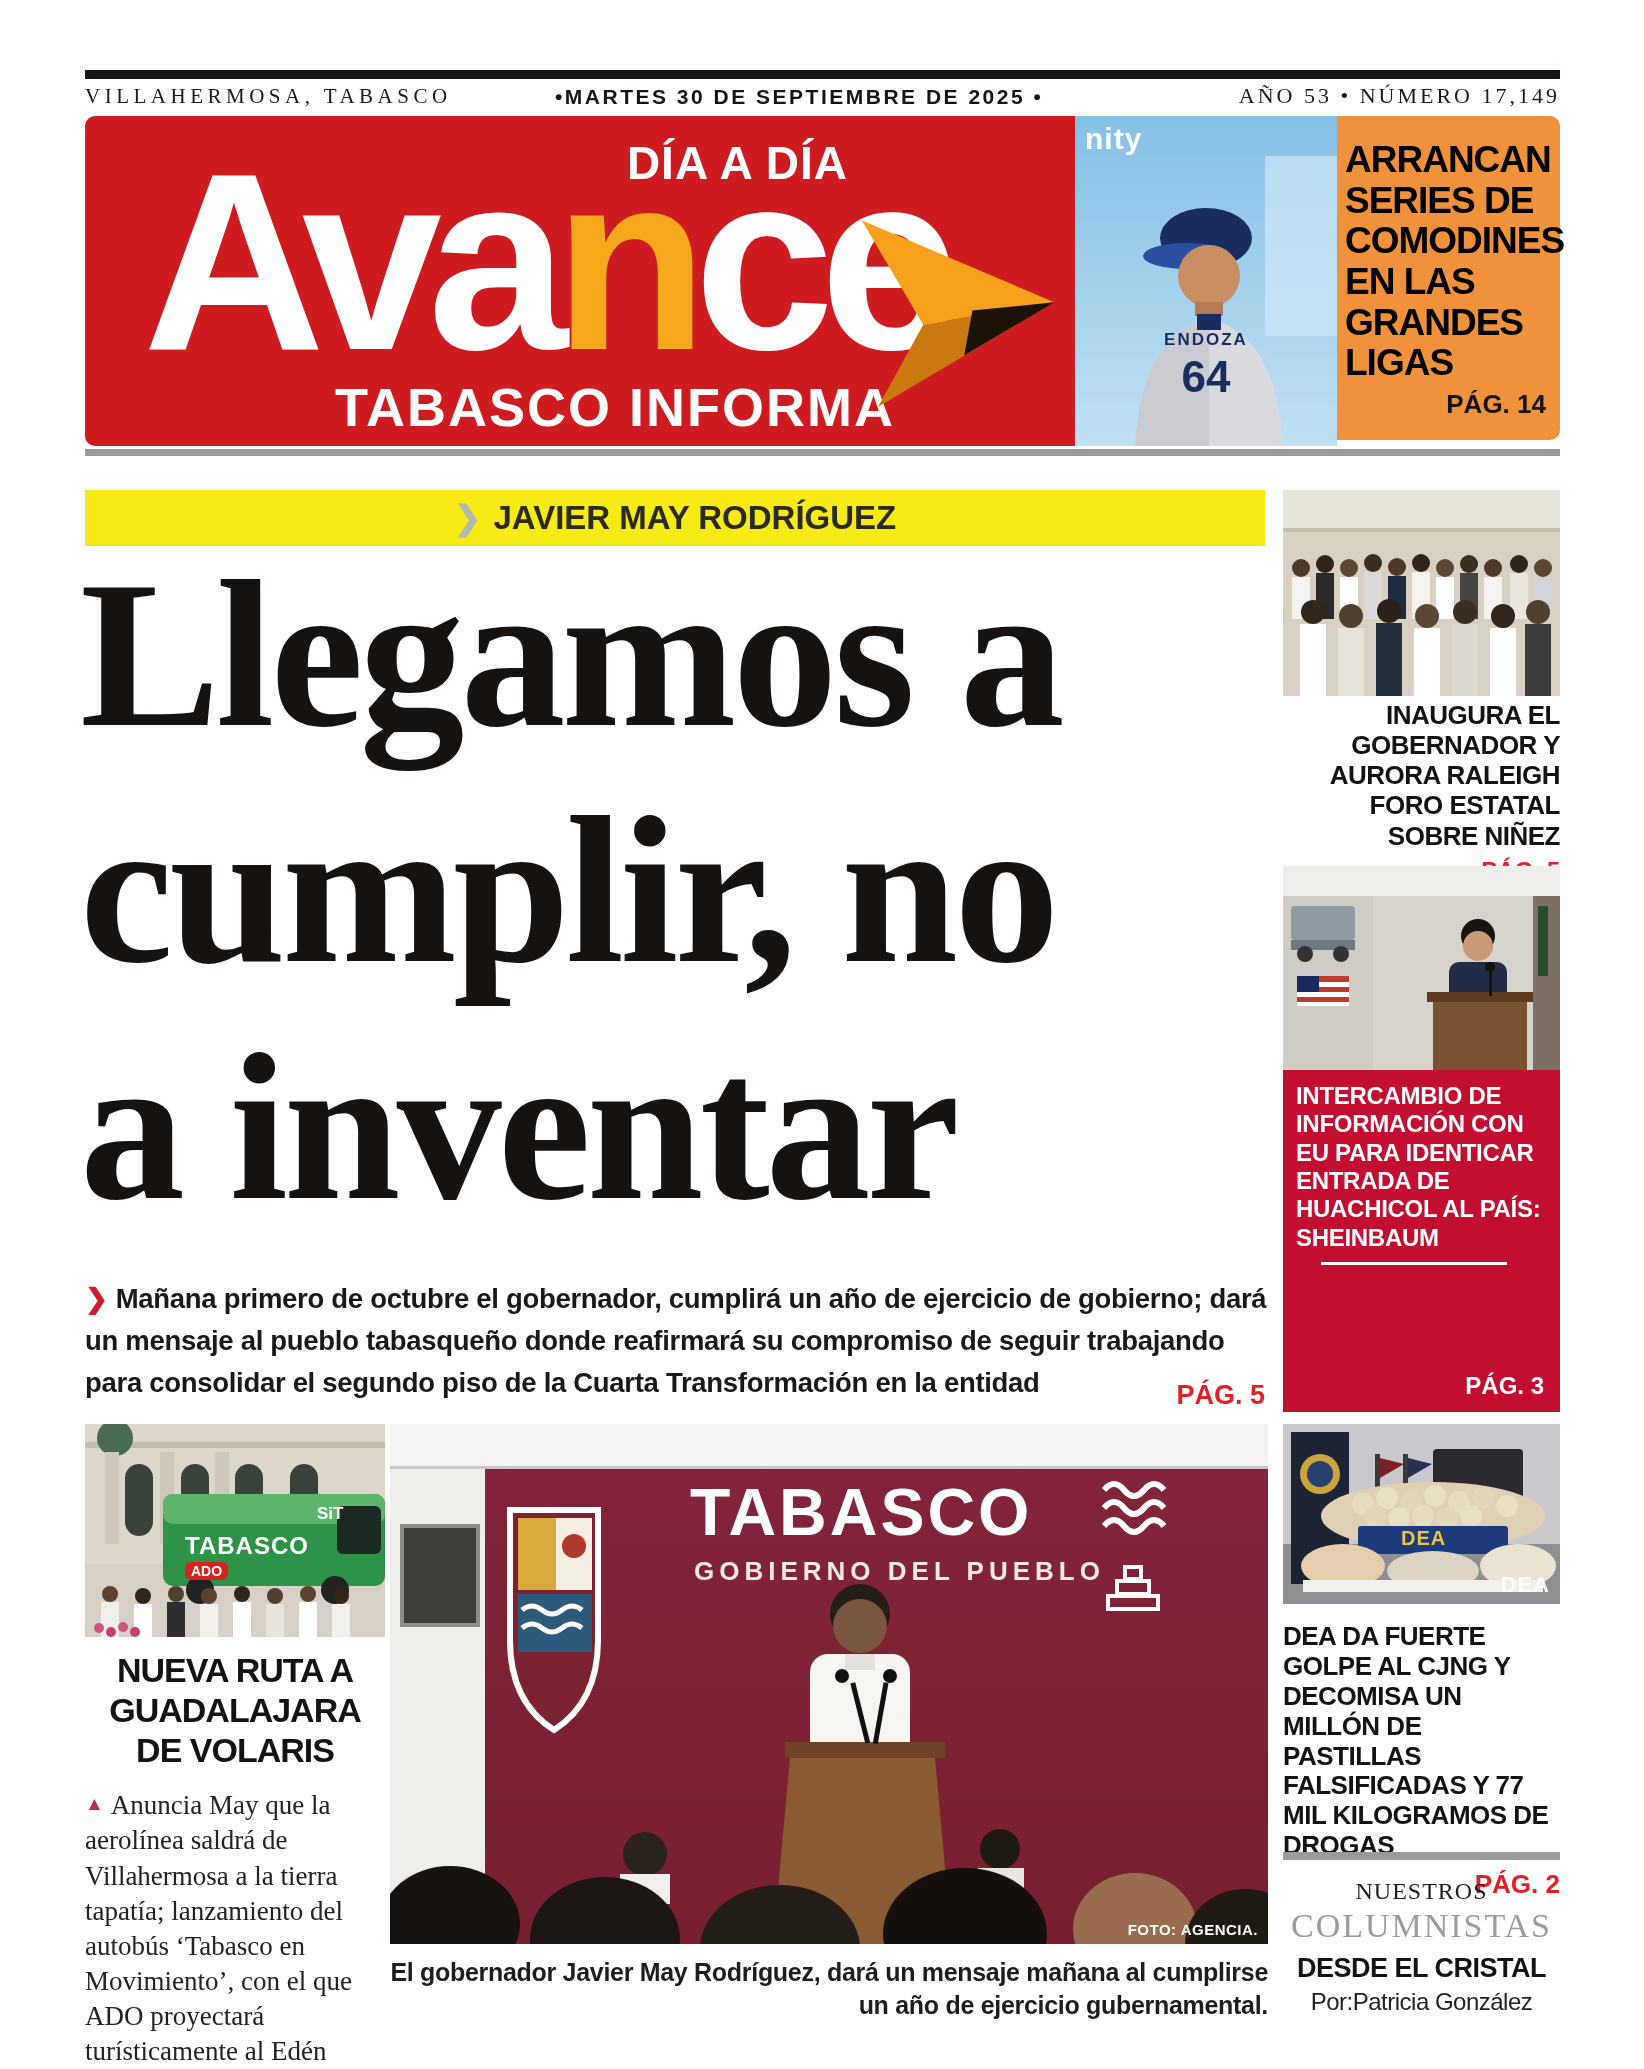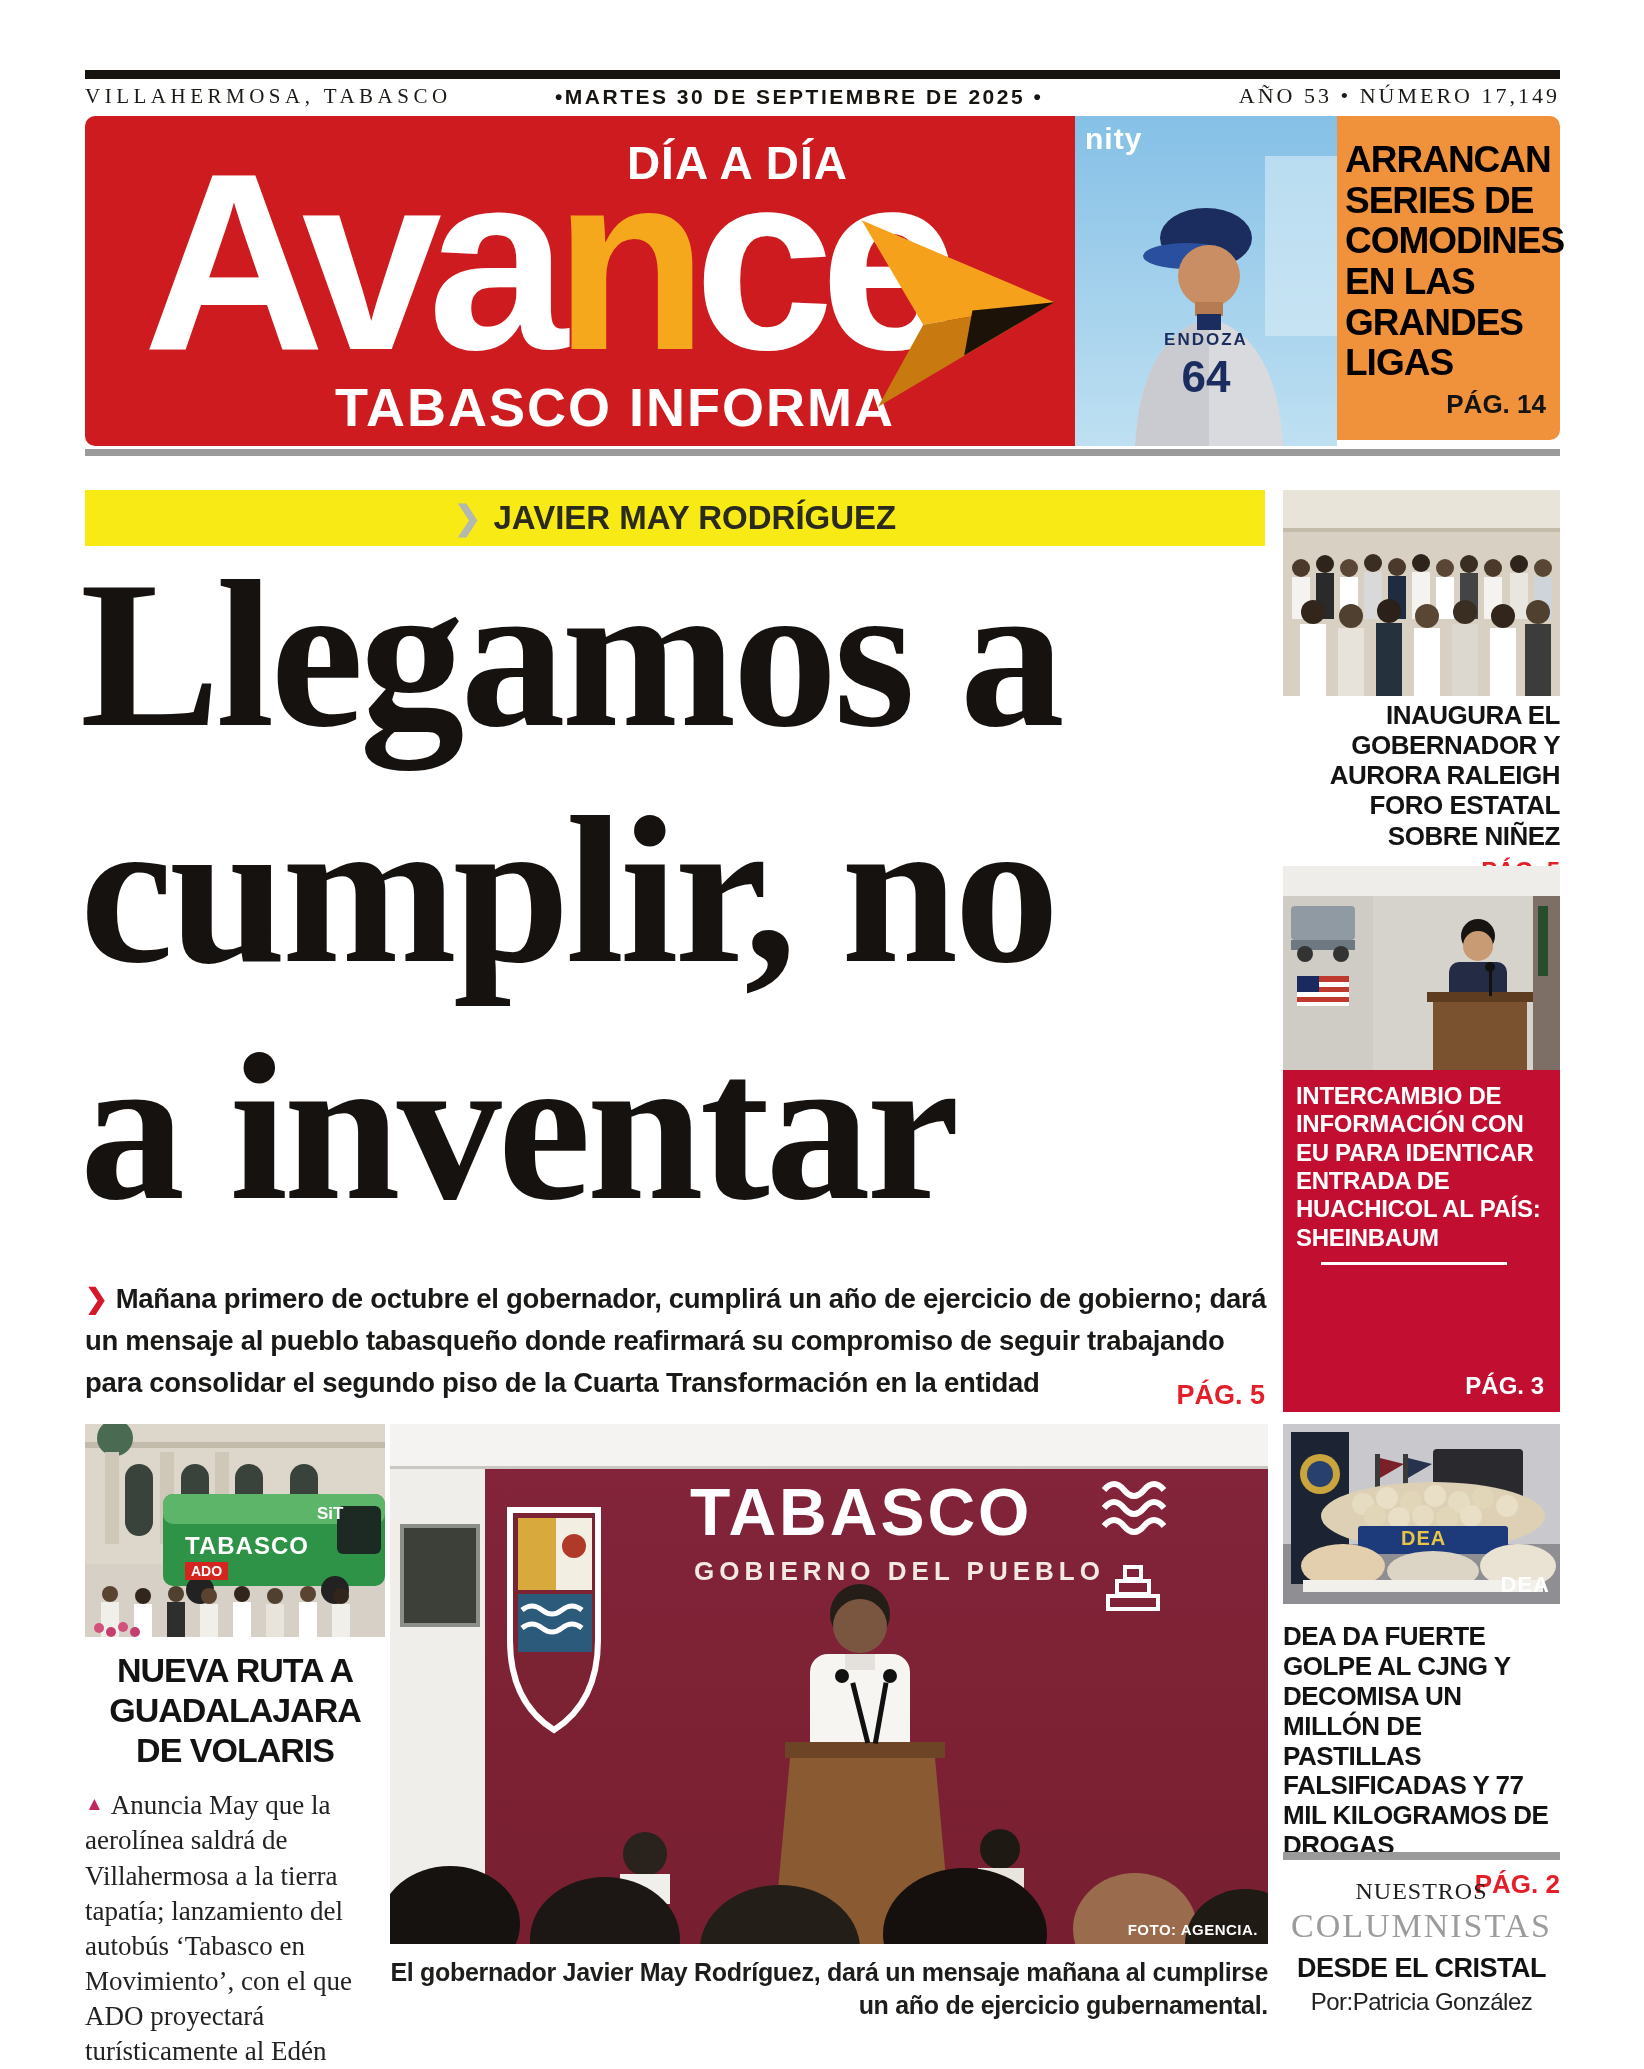--- a/index.html
+++ b/index.html
@@ -66,21 +66,21 @@
   .columnists{left:1283px;top:1878px;width:277px;text-align:center;}
   .col-t1{font-family:"Liberation Serif",serif;font-size:24px;color:#1d1d1b;letter-spacing:1px;}
   .col-t2{font-family:"Liberation Serif",serif;font-size:34px;color:#9c9c9c;letter-spacing:2px;margin-top:2px;}
   .col-c{font-size:27px;font-weight:800;margin-top:8px;letter-spacing:-0.5px;color:#131313;}
   .col-b{font-size:24px;margin-top:4px;letter-spacing:-0.5px;color:#222;}
 
   
   .volaris-photo{left:85px;top:1424px;width:300px;height:213px;overflow:hidden;background:#d6d0c6;}
   .vp-brand{position:absolute;left:100px;top:108px;color:#fff;font-weight:800;font-size:24px;letter-spacing:1px;}
   .vp-sit{position:absolute;left:232px;top:80px;color:#fff;font-weight:800;font-size:17px;}
-  .vp-ado{position:absolute;left:100px;top:138px;background:#d6251f;color:#fff;font-weight:800;font-size:14px;padding:1px 6px;border-radius:0;}
+  .vp-ado{position:absolute;left:100px;top:138px;background:#d6251f;color:#fff;font-weight:800;font-size:14px;padding:1px 6px;border-radius:6px;}
   .volaris-story{left:85px;top:1650px;width:300px;}
   .v-h{text-align:center;font-size:34px;font-weight:800;line-height:1.18;letter-spacing:-1px;color:#131313;}
   .v-body{margin-top:18px;font-family:"Liberation Serif",serif;font-size:27px;line-height:1.3;color:#222;}
   .v-tri{color:#c0275e;font-size:19px;margin-right:7px;vertical-align:4px;}
 
   
   .main-photo{left:390px;top:1424px;width:878px;height:520px;overflow:hidden;background:#ecebe7;}
   .mp-ceiling{position:absolute;left:0;top:0;width:878px;height:42px;background:#f4f3f1;border-bottom:3px solid #c9c7c3;}
   .mp-leftwall{position:absolute;left:0;top:45px;width:95px;height:475px;background:#efeeea;}
   .mp-window{position:absolute;left:10px;top:100px;width:72px;height:95px;background:#3c4038;border:4px solid #8c8f87;}

